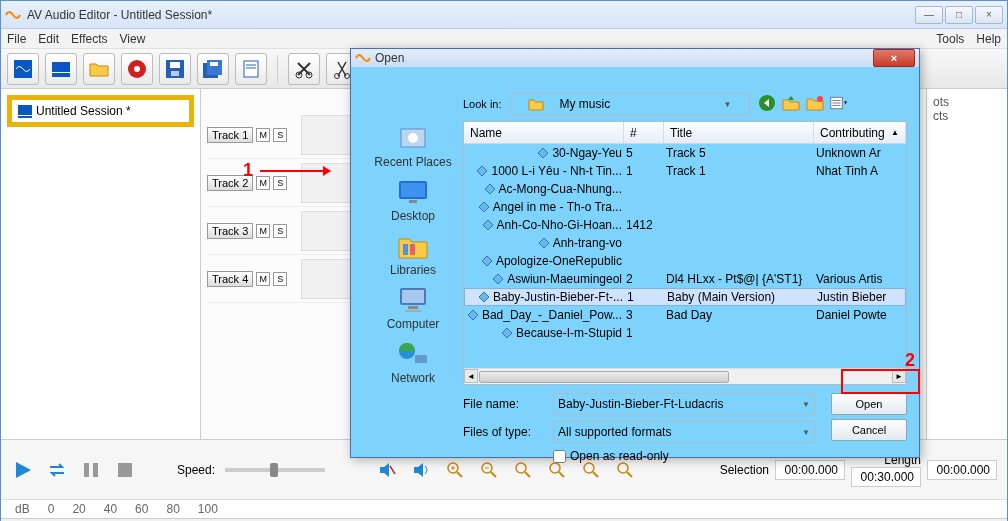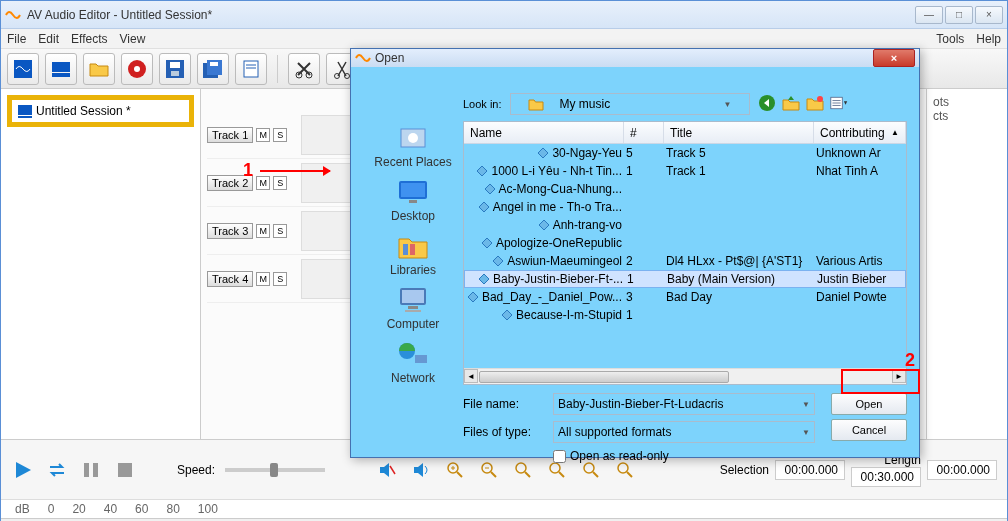--- a/index.html
+++ b/index.html
@@ -491,20 +491,31 @@
               </div>
               <div class="rnum"></div>
               <div class="rtitle"></div>
               <div class="rcontrib"></div>
             </div>
             <div class="fl-row">
               <div class="rname">
                 <svg class="diamond" viewBox="0 0 12 12">
                   <polygon points="6,1 11,6 6,11 1,6" fill="#6bb8e8" stroke="#2a7ac0"></polygon>
                 </svg>
+                <span>Anh-Co-Nho-Gi-Hoan...</span>
+              </div>
+              <div class="rnum">1412</div>
+              <div class="rtitle"></div>
+              <div class="rcontrib"></div>
+            </div>
+            <div class="fl-row">
+              <div class="rname">
+                <svg class="diamond" viewBox="0 0 12 12">
+                  <polygon points="6,1 11,6 6,11 1,6" fill="#6bb8e8" stroke="#2a7ac0"></polygon>
+                </svg>
                 <span>Anh-trang-vo</span>
               </div>
               <div class="rnum"></div>
               <div class="rtitle"></div>
               <div class="rcontrib"></div>
             </div>
             <div class="fl-row">
               <div class="rname">
                 <svg class="diamond" viewBox="0 0 12 12">
                   <polygon points="6,1 11,6 6,11 1,6" fill="#6bb8e8" stroke="#2a7ac0"></polygon>

